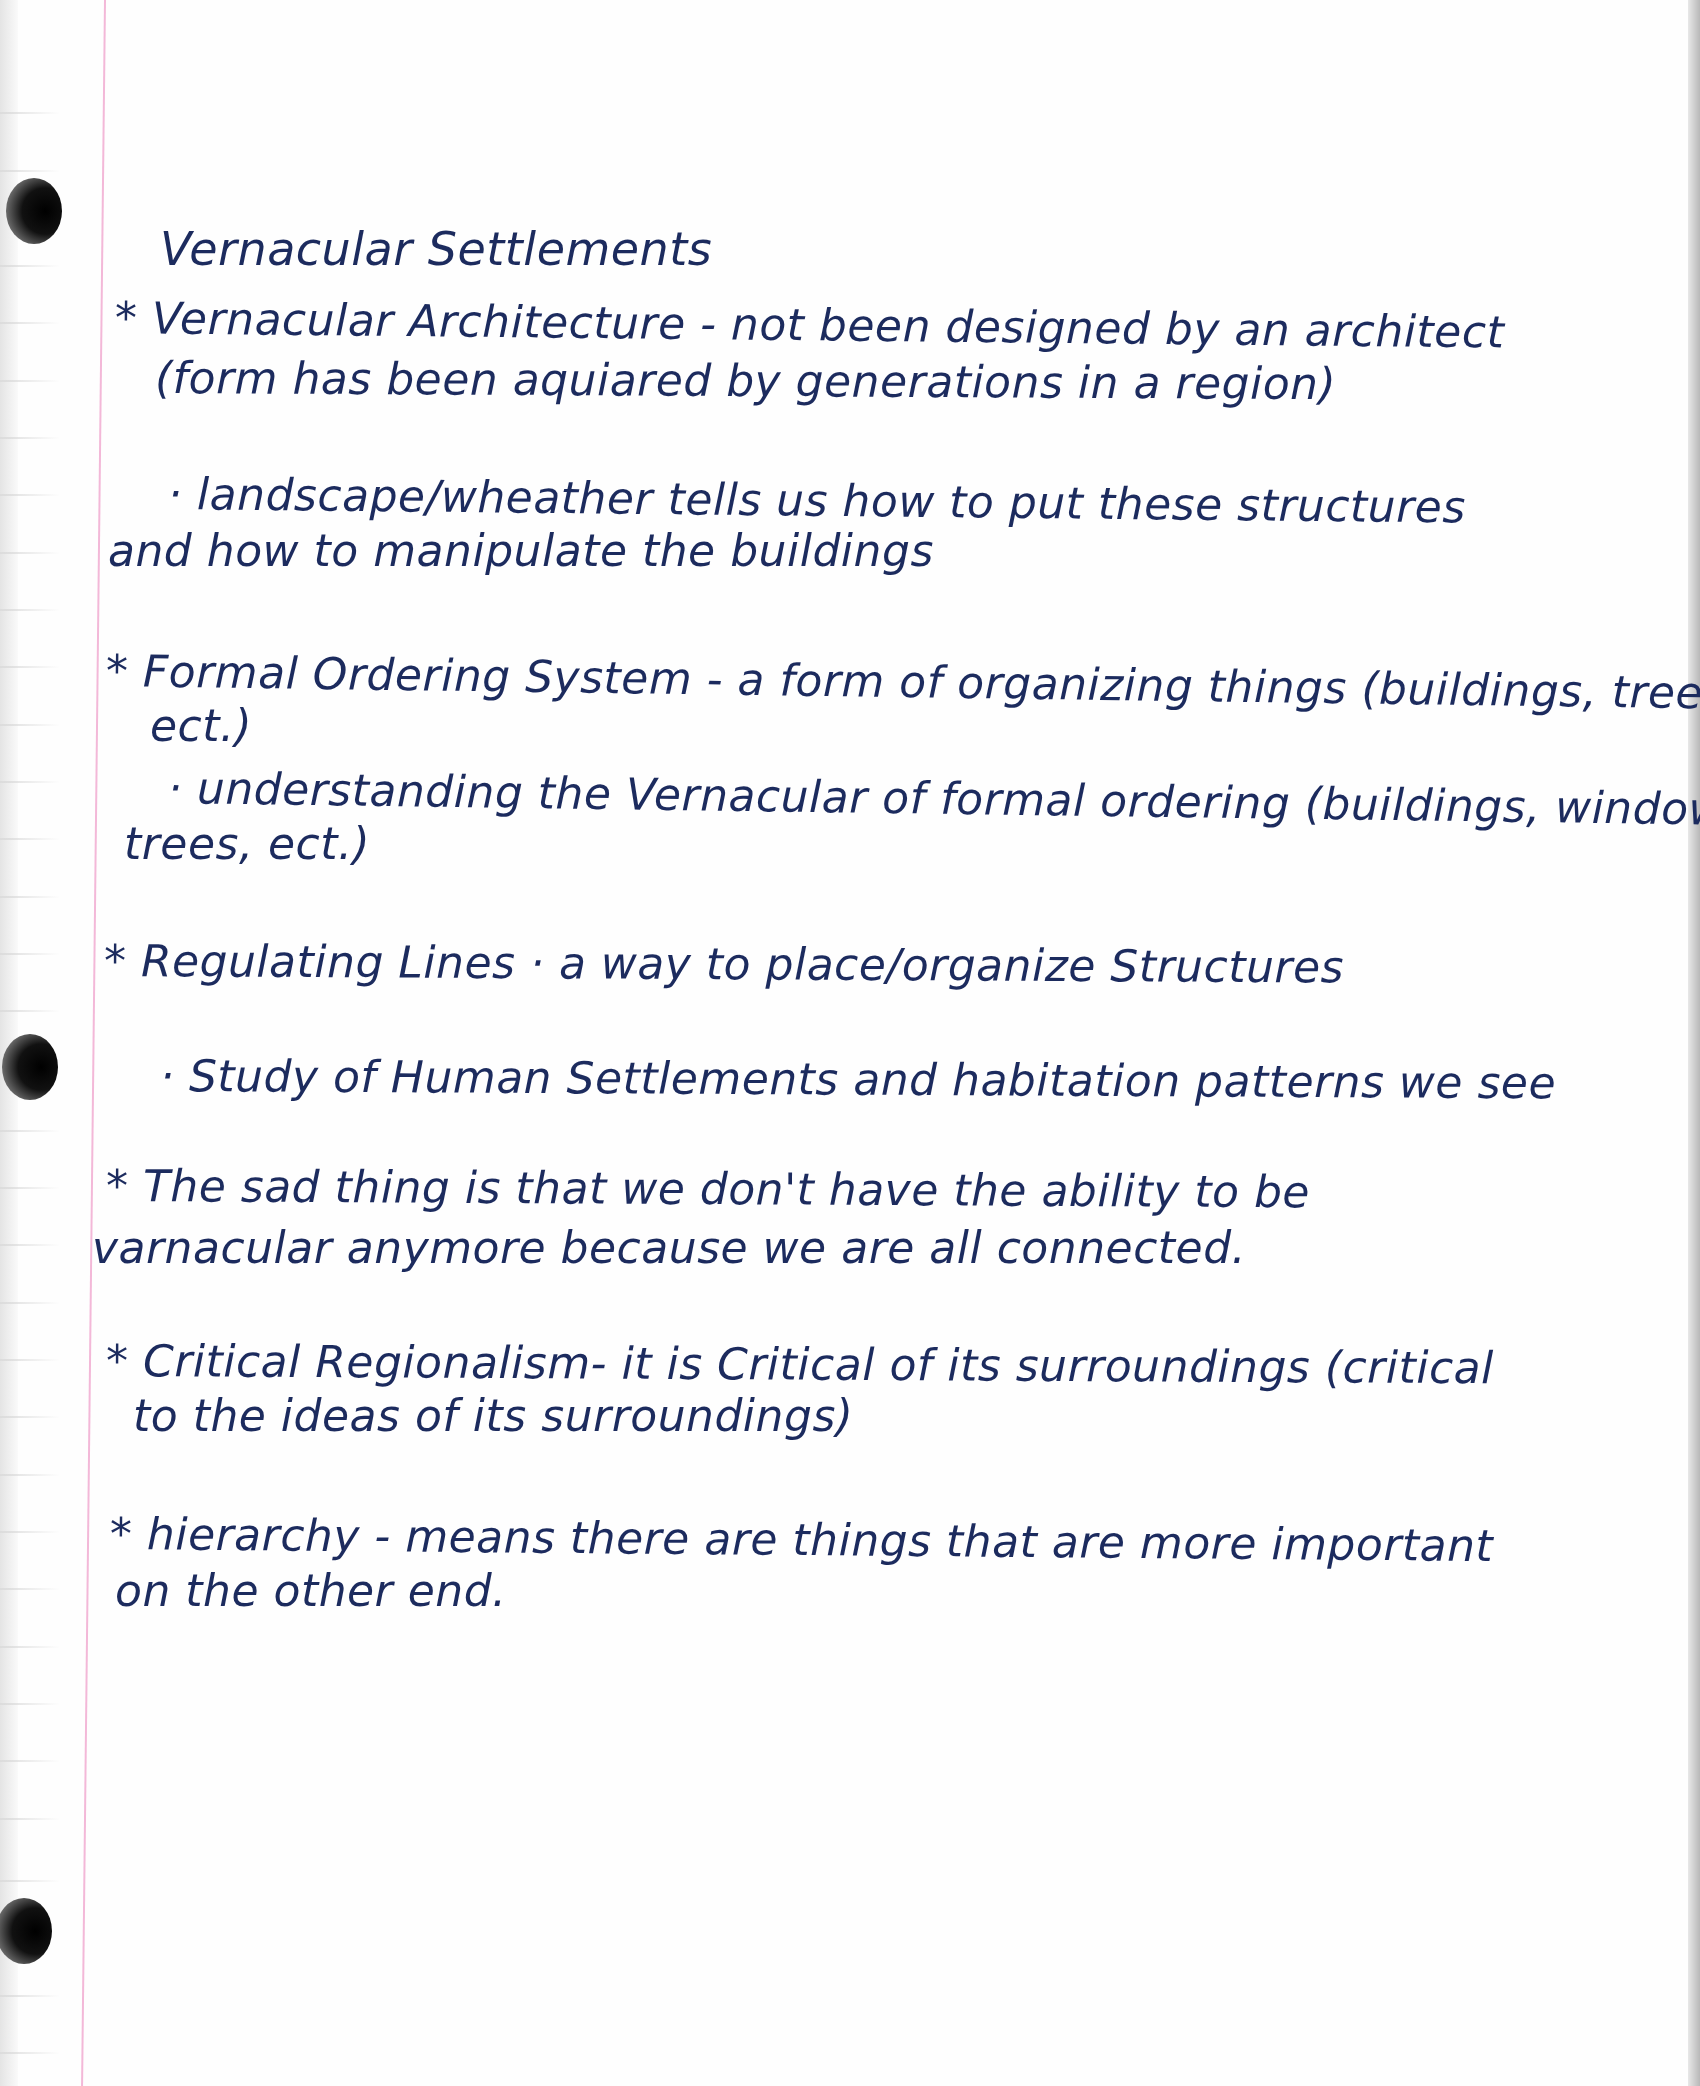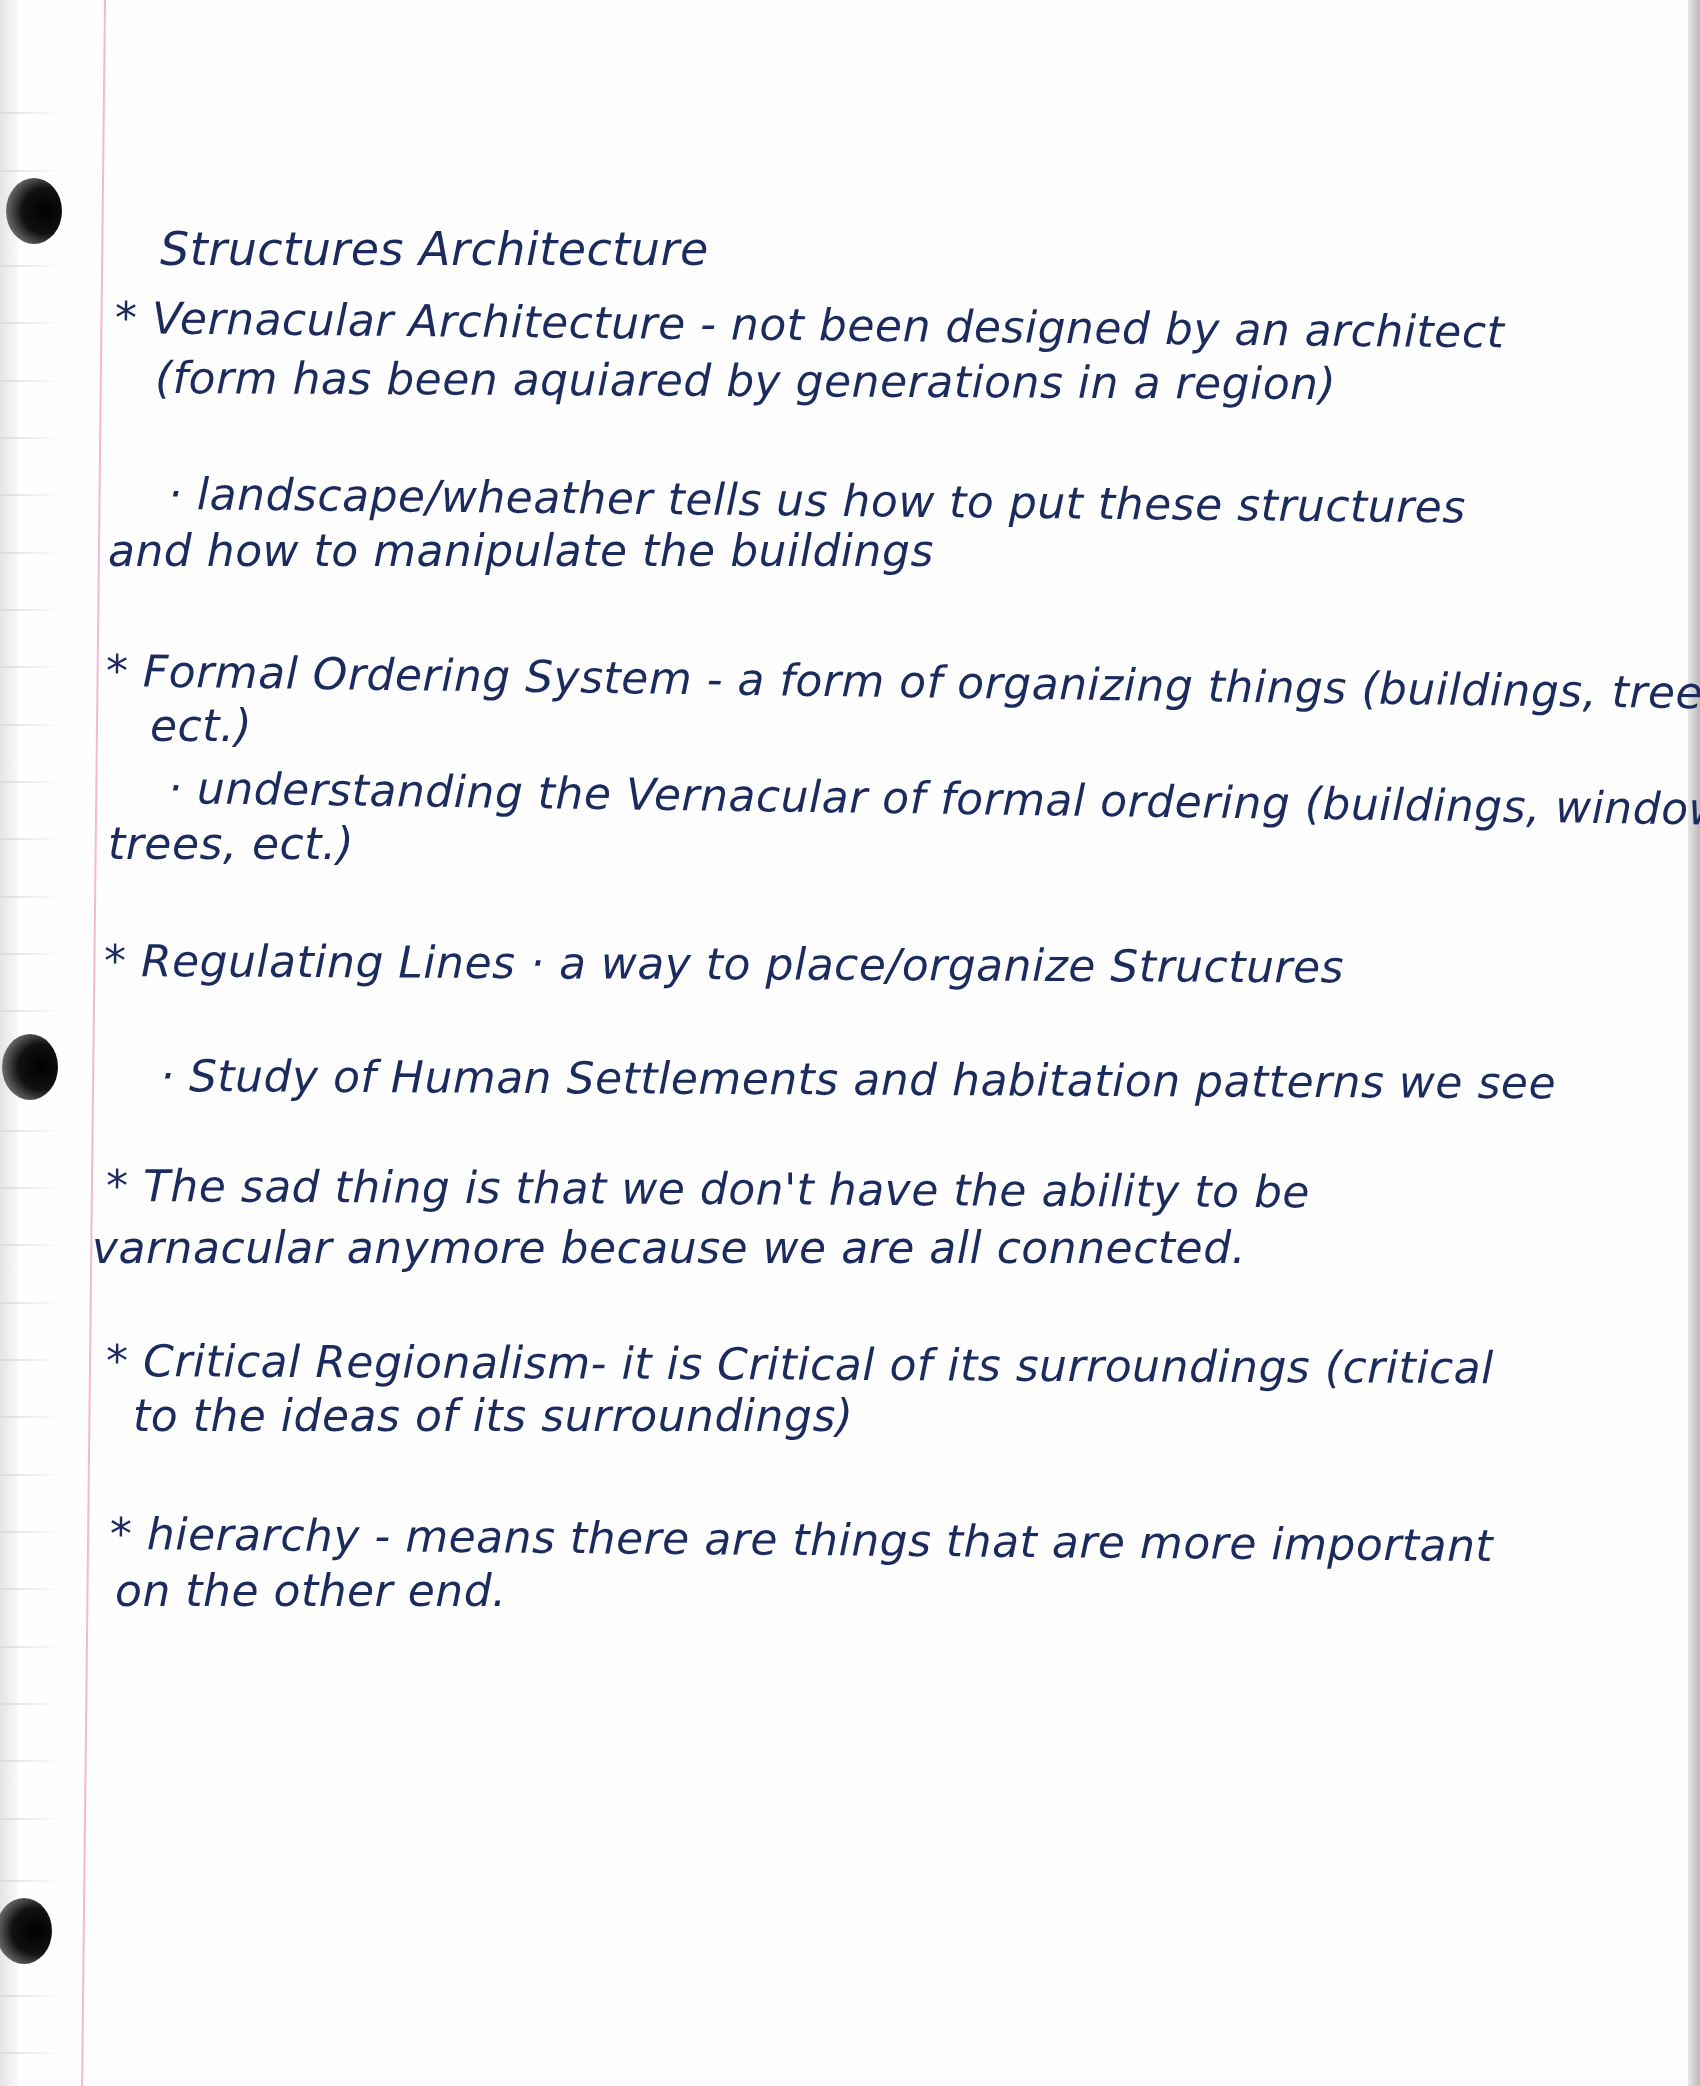--- a/index.html
+++ b/index.html
@@ -76,32 +76,32 @@
   <div class="rule-stub" style="top:1880px"></div>
   <div class="rule-stub" style="top:1995px"></div>
   <div class="rule-stub" style="top:2052px"></div>
 
   <div class="margin-line"></div>
 
   <div class="hole" style="left:6px; top:178px;"></div>
   <div class="hole" style="left:2px; top:1034px;"></div>
   <div class="hole" style="left:-4px; top:1898px;"></div>
 
-  <div class="ink title" style="left:160px; top:222px;">Structures Architecture</div>
+  <div class="ink title" style="left:160px; top:222px;">Vernacular Settlements</div>
 
   <div class="ink" style="left:115px; top:292px; transform:rotate(0.6deg);">* Vernacular Architecture - not been designed by an architect</div>
   <div class="ink" style="left:155px; top:352px; transform:rotate(0.3deg);">(form has been aquiared by generations in a region)</div>
 
   <div class="ink" style="left:168px; top:468px; transform:rotate(0.6deg);">· landscape/wheather tells us how to put these structures</div>
   <div class="ink" style="left:108px; top:525px;">and how to manipulate the buildings</div>
 
   <div class="ink" style="left:106px; top:645px; transform:rotate(0.8deg);">* Formal Ordering System - a form of organizing things (buildings, trees,</div>
   <div class="ink" style="left:150px; top:700px;text-align:center;">ect.)</div>
   <div class="ink" style="left:168px; top:762px; transform:rotate(0.8deg);">· understanding the Vernacular of formal ordering (buildings, windows,</div>
-  <div class="ink" style="left:108px; top:818px;font-style:italic;">trees, ect.)</div>
+  <div class="ink" style="left:124px; top:818px;font-style:italic;">trees, ect.)</div>
 
   <div class="ink" style="left:104px; top:935px; transform:rotate(0.3deg);">* Regulating Lines · a way to place/organize Structures</div>
   <div class="ink" style="left:160px; top:1050px; transform:rotate(0.3deg);">· Study of Human Settlements and habitation patterns we see</div>
 
   <div class="ink" style="left:106px; top:1160px; transform:rotate(0.3deg);">* The sad thing is that we don't have the ability to be</div>
   <div class="ink" style="left:92px; top:1222px;">varnacular anymore because we are all connected.</div>
 
   <div class="ink" style="left:106px; top:1335px; transform:rotate(0.3deg);">* Critical Regionalism- it is Critical of its surroundings (critical</div>
   <div class="ink" style="left:108px; top:1390px;margin-left:25px;">to the ideas of its surroundings)</div>
 

